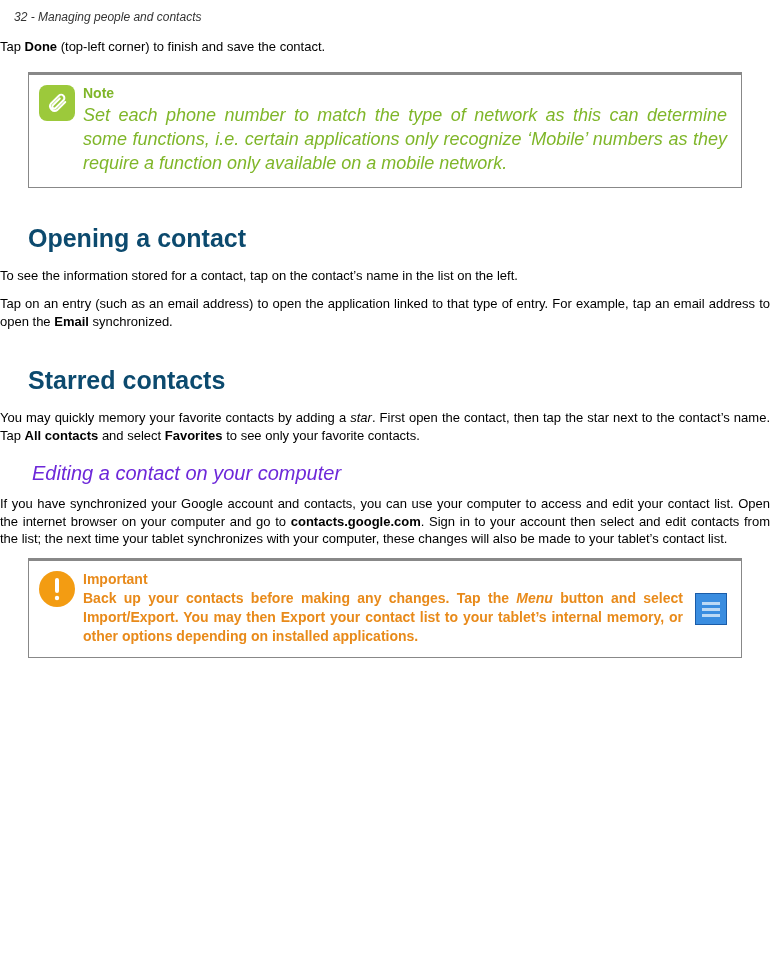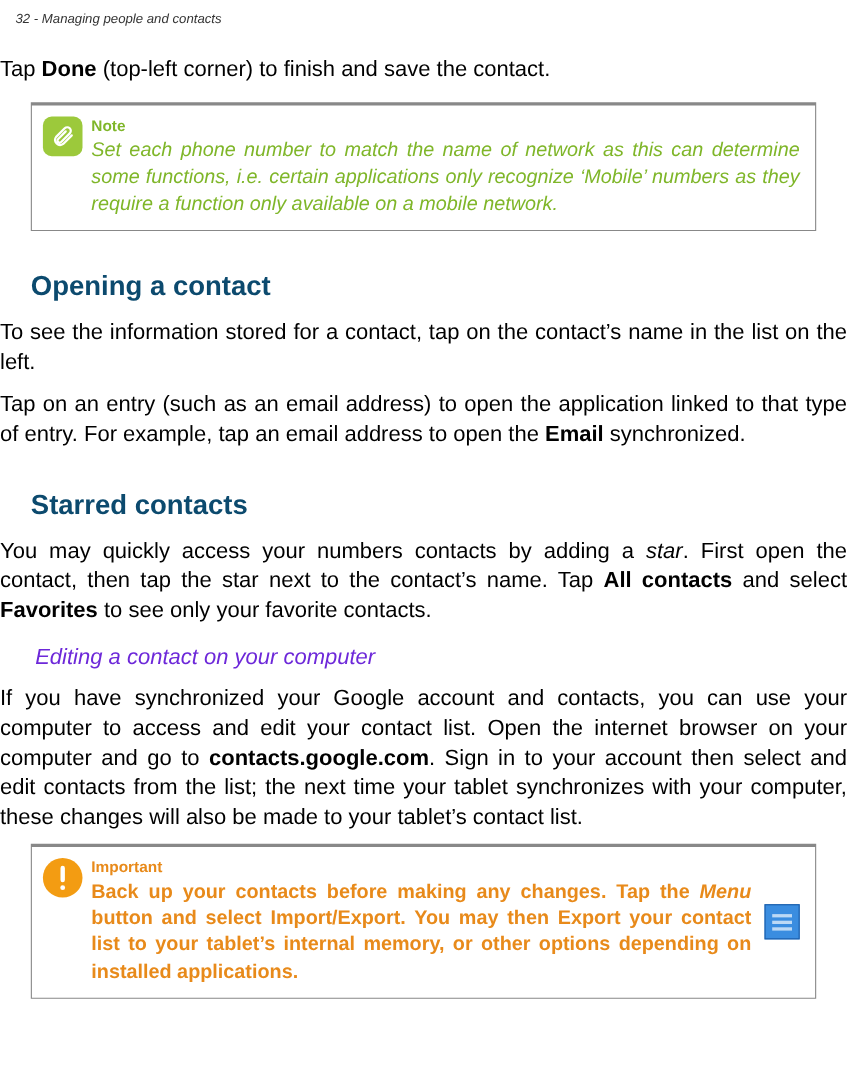--- a/index.html
+++ b/index.html
@@ -15,23 +15,23 @@
     font-style: italic;
     font-size: 12px;
     padding: 10px 12px 14px 14px;
     color: #333;
   }
   .body-indent {
     margin-left: 72px;
     margin-right: 40px;
   }
   .para {
-    font-size: 20px;
+    font-size: 13px;
     line-height: 1.35;
-    margin: 12px 0 10px 0;
+    margin: 0 0 10px 0;
     text-align: justify;
   }
   .para-intro { margin-bottom: 16px; }
   .bold { font-weight: bold; }
   .italic { font-style: italic; }
   h2 {
     font-size: 25px;
     font-weight: bold;
     margin: 36px 0 14px 28px;
     color: #0c4a6e;
@@ -63,21 +63,21 @@
     line-height: 1.35;
     text-align: justify;
   }
   .note .callout-label,
   .note .callout-body { color: #7fb629; }
   .important .callout-label,
   .important .callout-body-strong { color: #e88a1a; }
   .important .callout-body-strong {
     font-weight: bold;
     font-style: normal;
-    font-size: 18px;
+    font-size: 14px;
     line-height: 1.35;
     text-align: justify;
     padding-right: 44px;
   }
   
   .callout-icon {
     position: absolute;
     left: 10px;
     top: 10px;
     width: 36px;
@@ -120,34 +120,34 @@
   <span>Tap </span><span class="bold">Done</span><span> (top-left corner) to finish and save the contact.</span>
 </p>
 
 <div class="callout note">
   <div class="callout-icon">
     <svg width="22" height="24" viewBox="0 0 24 24" fill="none" stroke="#fff" stroke-width="2.2" stroke-linecap="round" stroke-linejoin="round">
       <path d="M21 11l-8.5 8.5a5 5 0 0 1-7-7L14 4a3.5 3.5 0 0 1 5 5l-8.5 8.5a2 2 0 0 1-3-3L15 7"></path>
     </svg>
   </div>
   <div class="callout-label">Note</div>
-  <div class="callout-body">Set each phone number to match the name of network as this can determine some functions, i.e. certain applications only recognize ‘Mobile’ numbers as they require a function only available on a mobile network.</div>
+  <div class="callout-body">Set each phone number to match the type of network as this can determine some functions, i.e. certain applications only recognize ‘Mobile’ numbers as they require a function only available on a mobile network.</div>
 </div>
 
 <h2>Opening a contact</h2>
 
 <p class="para body-indent">To see the information stored for a contact, tap on the contact’s name in the list on the left.</p>
 <p class="para body-indent">
   <span>Tap on an entry (such as an email address) to open the application linked to that type of entry. For example, tap an email address to open the </span><span class="bold">Email</span><span> synchronized.</span>
 </p>
 
 <h2>Starred contacts</h2>
 
 <p class="para body-indent">
-  <span>You may quickly access your numbers contacts by adding a </span><span class="italic">star</span><span>. First open the contact, then tap the star next to the contact’s name. Tap </span><span class="bold">All contacts</span><span>  and select </span><span class="bold">Favorites</span><span> to see only your favorite contacts.</span>
+  <span>You may quickly memory your favorite contacts by adding a </span><span class="italic">star</span><span>. First open the contact, then tap the star next to the contact’s name. Tap </span><span class="bold">All contacts</span><span>  and select </span><span class="bold">Favorites</span><span> to see only your favorite contacts.</span>
 </p>
 
 <h3 class="subhead">Editing a contact on your computer</h3>
 
 <p class="para body-indent">
   <span>If you have synchronized your Google account and contacts, you can use your computer to access and edit your contact list. Open the internet browser on your computer and go to </span><span class="bold">contacts.google.com</span><span>. Sign in to your account then select and edit contacts from the list; the next time your tablet synchronizes with your computer, these changes will also be made to your tablet’s contact list.</span>
 </p>
 
 <div class="callout important" style="margin-bottom:28px;">
   <div class="callout-icon">

